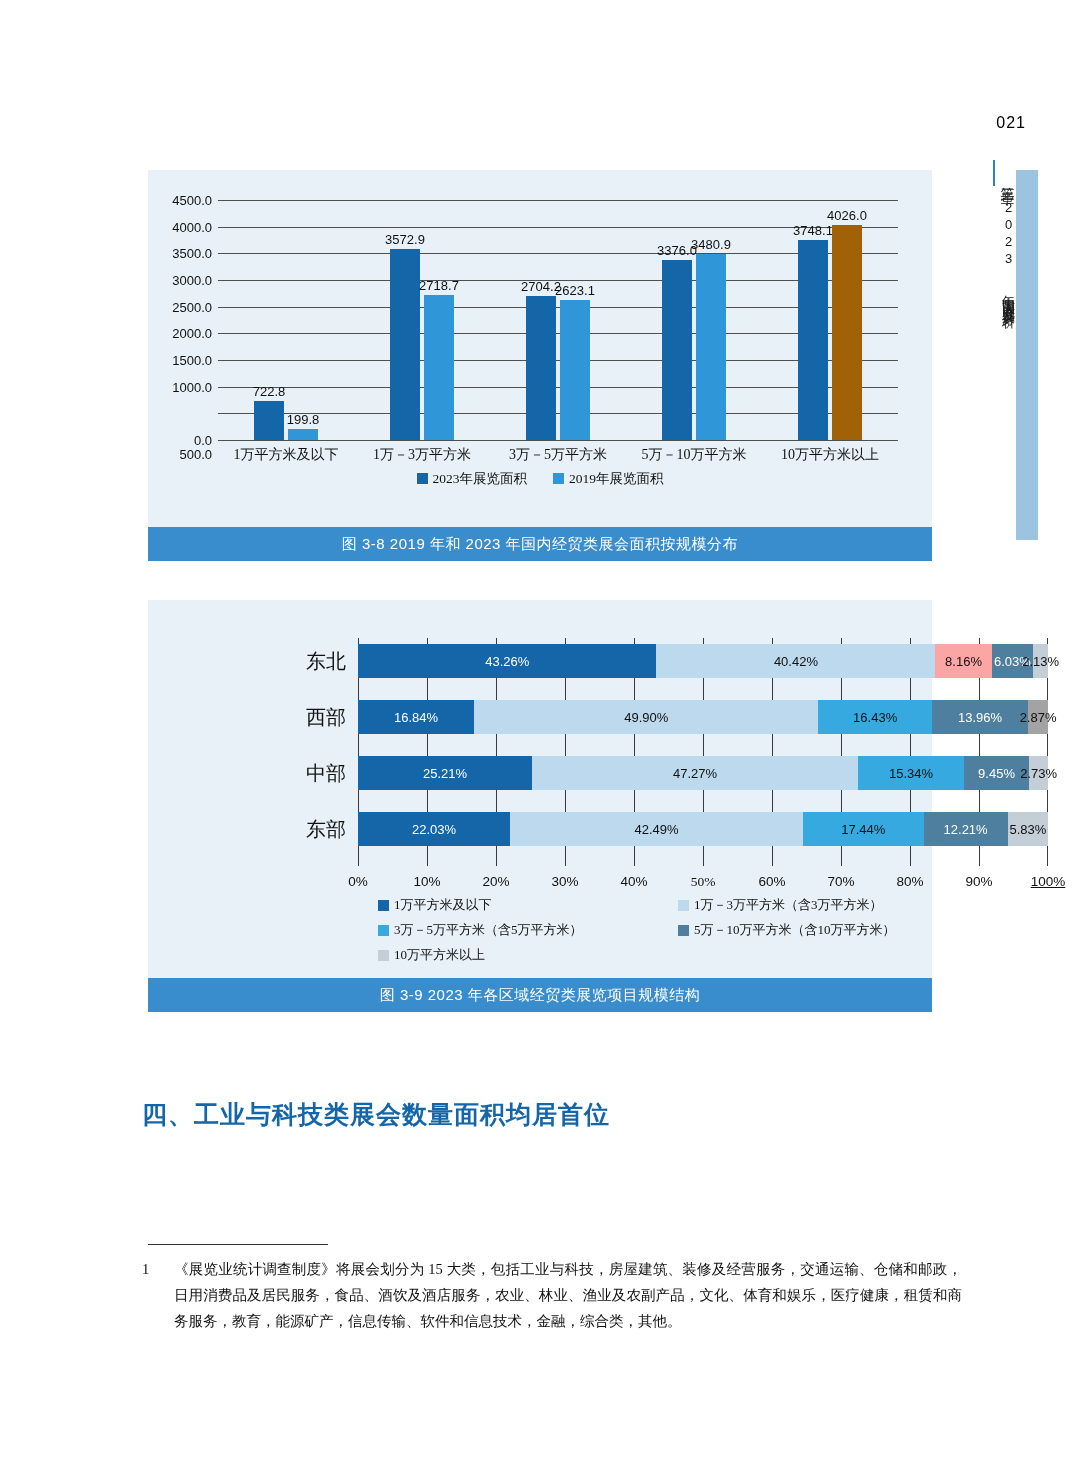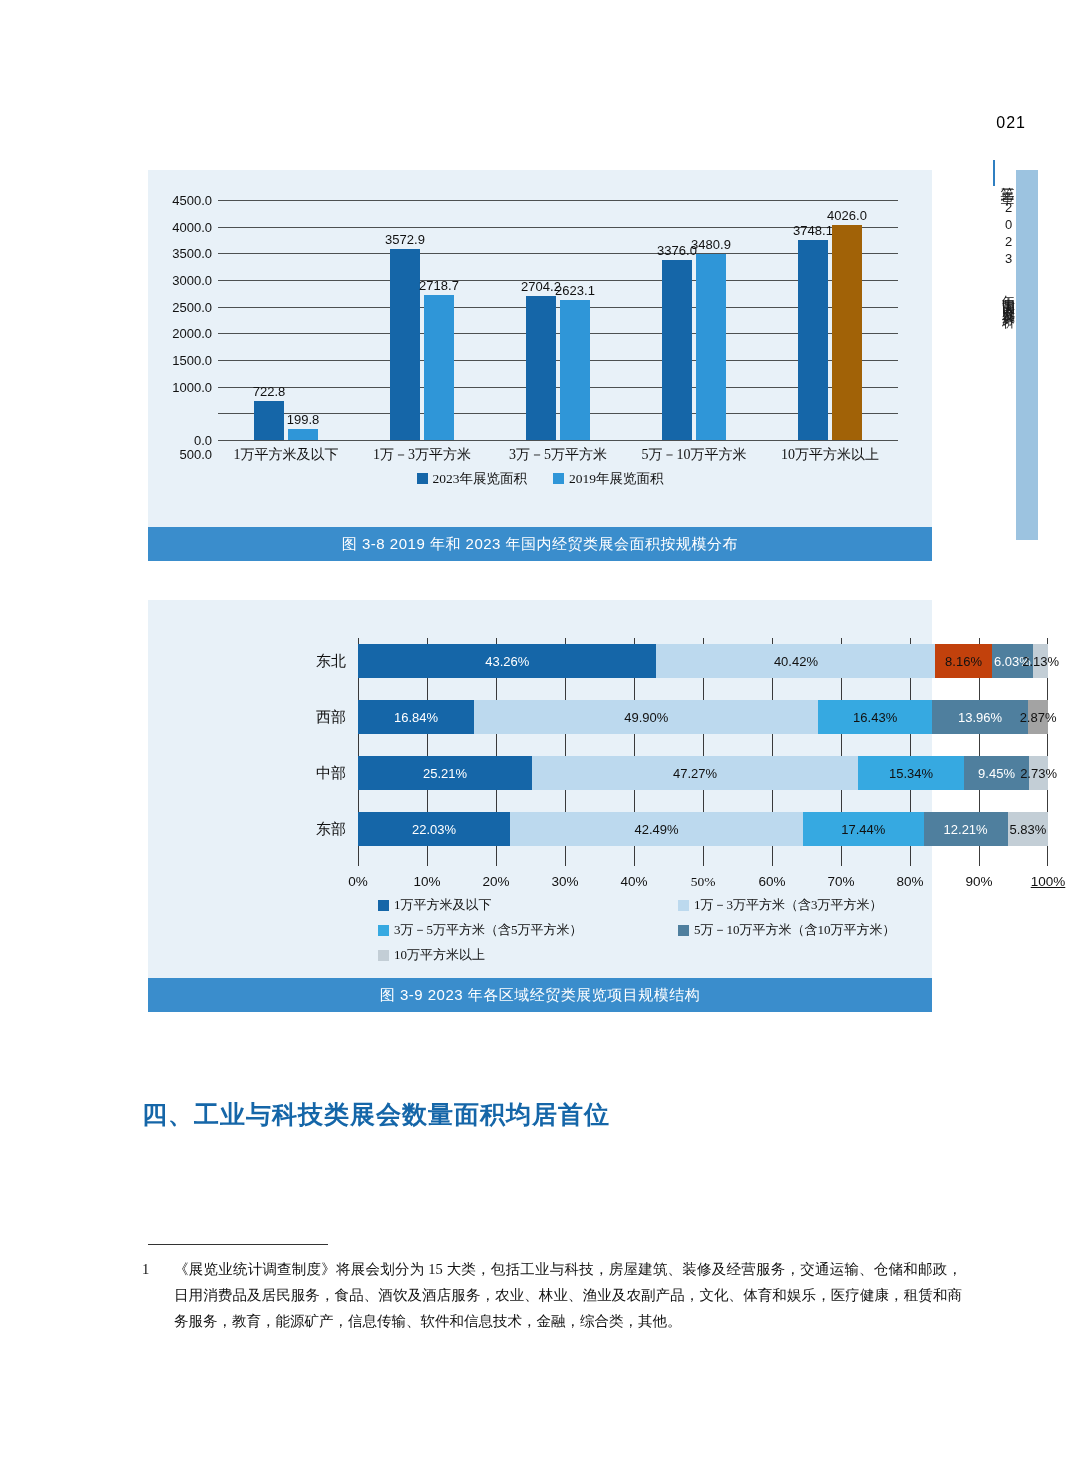--- a/index.html
+++ b/index.html
@@ -75,21 +75,21 @@
 
   
   .sb-plot{position:absolute;left:210px;top:38px;width:690px;height:228px;}
   .sb-tick{position:absolute;top:0;width:1px;height:228px;background:#1a1a1a;opacity:.85;}
   .sb-row{position:absolute;left:0;width:690px;height:34px;display:flex;}
   .sb-seg{height:34px;display:flex;align-items:center;justify-content:center;
     font-family:"Liberation Sans", sans-serif;font-size:13px;color:#111;white-space:nowrap;}
   .sb-seg.dark{color:#fff;}
   .sb-rowlabel{
     position:absolute;right:702px;height:34px;display:flex;align-items:center;
-    font-size:15px;color:#111;white-space:nowrap;
+    font-size:20px;color:#111;white-space:nowrap;
   }
   .sb-xlabel{
     position:absolute;top:236px;transform:translateX(-50%);
     font-family:"Liberation Sans", sans-serif;font-size:13.5px;color:#111;
   }
   .sb-legend{
     position:absolute;left:230px;top:296px;width:520px;
     display:grid;grid-template-columns:300px 300px;row-gap:7px;
     font-size:13px;color:#111;
   }
@@ -222,21 +222,21 @@
         <div class="sb-xlabel" style="left: 483px;">70%</div>
         <div class="sb-tick" style="left: 552px;"></div>
         <div class="sb-xlabel" style="left: 552px;">80%</div>
         <div class="sb-tick" style="left: 621px;"></div>
         <div class="sb-xlabel" style="left: 621px;">90%</div>
         <div class="sb-tick" style="left: 689px;"></div>
         <div class="sb-xlabel" style="left: 690px; text-decoration: underline;">100%</div>
         <div class="sb-row" style="top: 6px;">
           <div class="sb-seg dark" style="width: 298.494px; background: rgb(21, 102, 168);">43.26%</div>
           <div class="sb-seg" style="width: 278.898px; background: rgb(188, 217, 238);">40.42%</div>
-          <div class="sb-seg" style="width: 56.304px; background: #c2410c;">8.16%</div>
+          <div class="sb-seg" style="width: 56.304px; background: #fca5a5;">8.16%</div>
           <div class="sb-seg dark" style="width: 41.607px; background: rgb(79, 127, 158);">6.03%</div>
           <div class="sb-seg" style="width: 14.697px; background: rgb(195, 206, 214);">2.13%</div>
         </div>
         <div class="sb-rowlabel" style="top: 6px;">东北</div>
         <div class="sb-row" style="top: 62px;">
           <div class="sb-seg dark" style="width: 116.196px; background: rgb(21, 102, 168);">16.84%</div>
           <div class="sb-seg" style="width: 344.31px; background: rgb(188, 217, 238);">49.90%</div>
           <div class="sb-seg" style="width: 113.367px; background: rgb(54, 169, 225);">16.43%</div>
           <div class="sb-seg dark" style="width: 96.324px; background: rgb(79, 127, 158);">13.96%</div>
           <div class="sb-seg" style="width: 19.803px; background: #a3a3a3;">2.87%</div>

